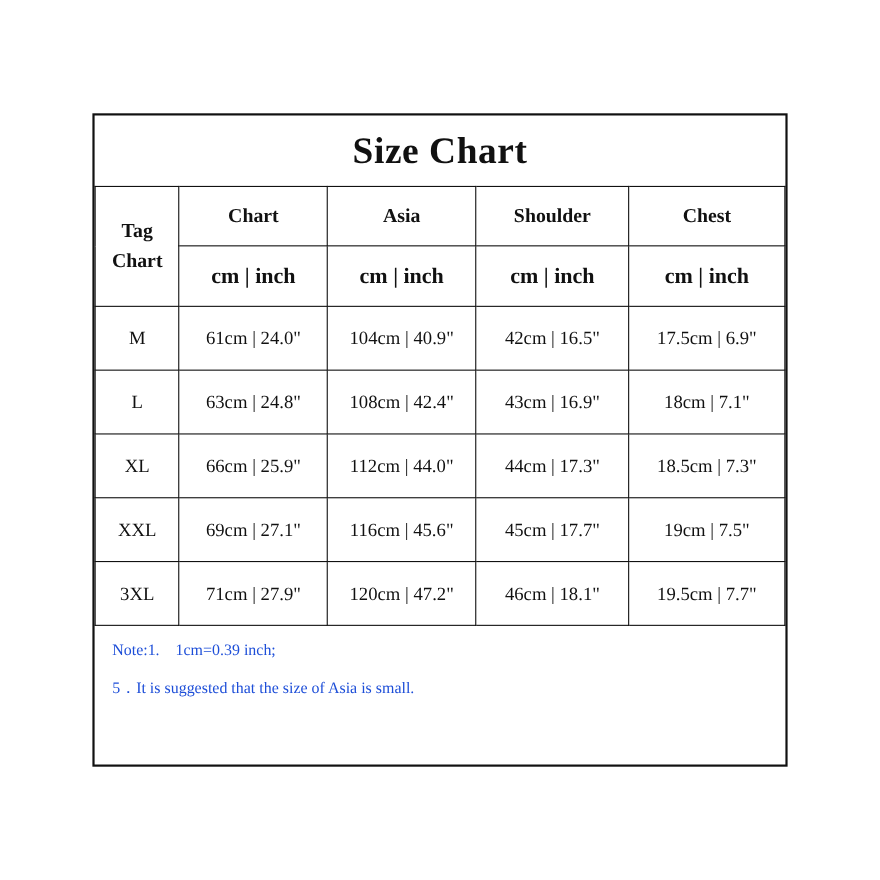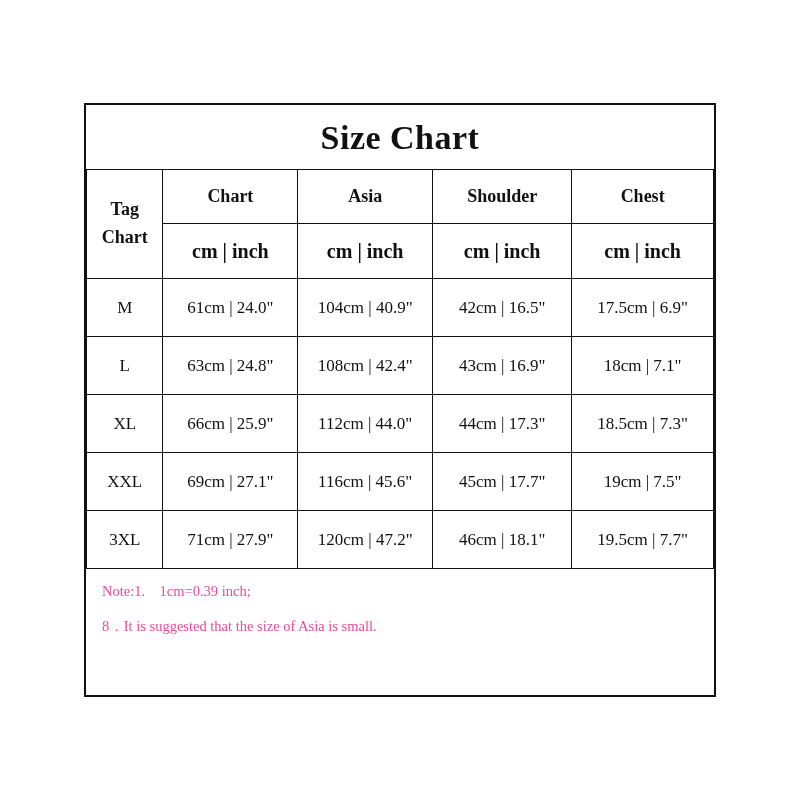--- a/index.html
+++ b/index.html
@@ -87,21 +87,21 @@
     font-size: 17px;
     height: 55px;
   }
 
   .body-row td.size-name {
     font-size: 17px;
   }
 
   .notes {
     padding: 14px 10px 0 16px;
-    color: #ec4899;
+    color: #1d4ed8;
     font-size: 14.5px;
     font-family: "Liberation Serif", serif;
   }
 
   .notes .note-line {
     margin: 0 0 18px 0;
     line-height: 1.2;
     white-space: pre;
   }
 
@@ -177,17 +177,17 @@
           <td>71cm | 27.9"</td>
           <td>120cm | 47.2"</td>
           <td>46cm | 18.1"</td>
           <td>19.5cm | 7.7"</td>
         </tr>
       </tbody>
     </table>
 
     <div class="notes">
       <p class="note-line">Note:1.    1cm=0.39 inch;</p>
-      <p class="note-line">8．It is suggested that the size of Asia is small.</p>
+      <p class="note-line">5．It is suggested that the size of Asia is small.</p>
     </div>
 
   </div>
 </div>
 
 </body></html>

